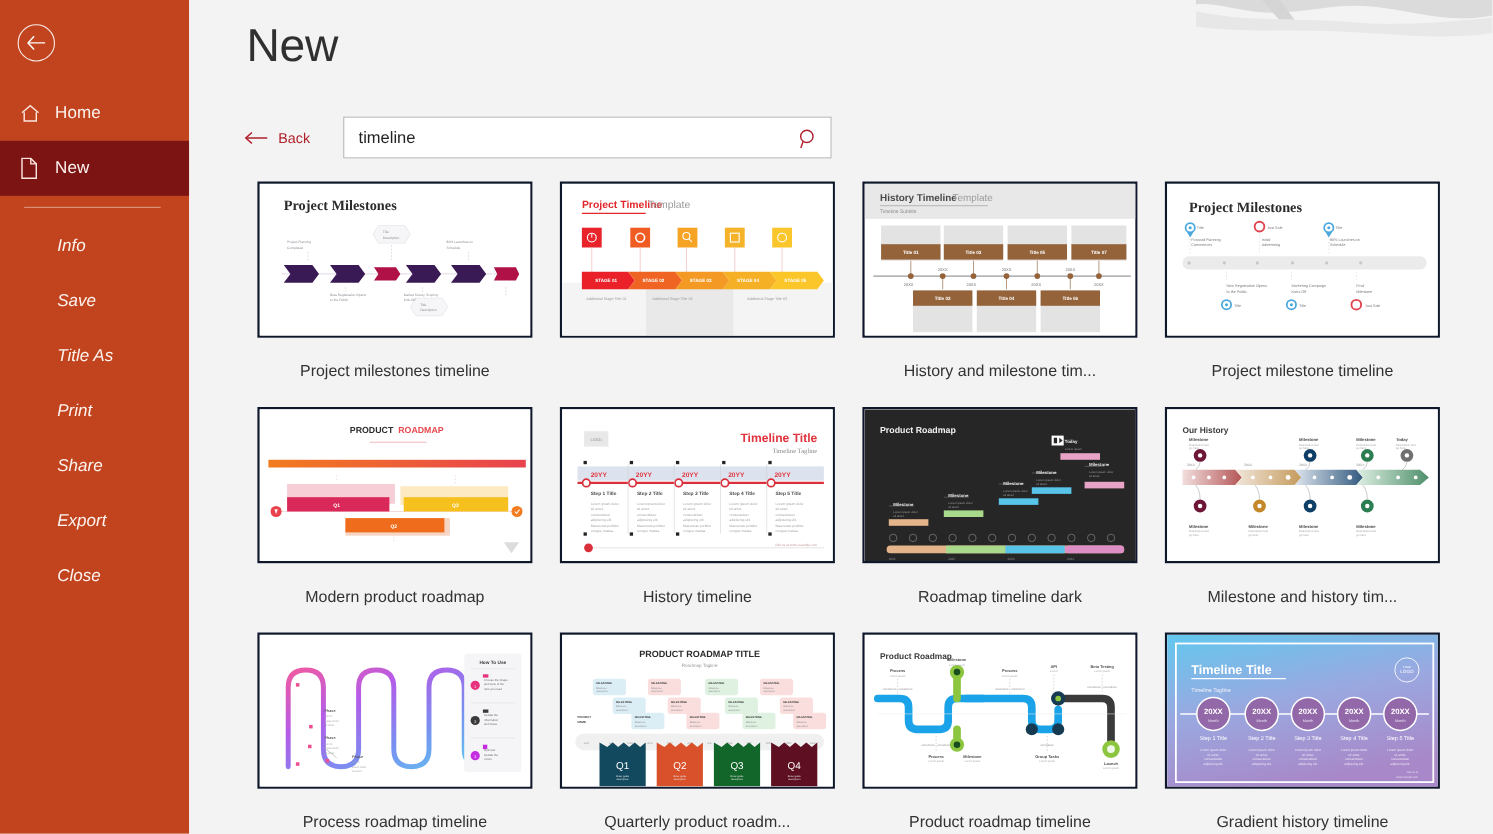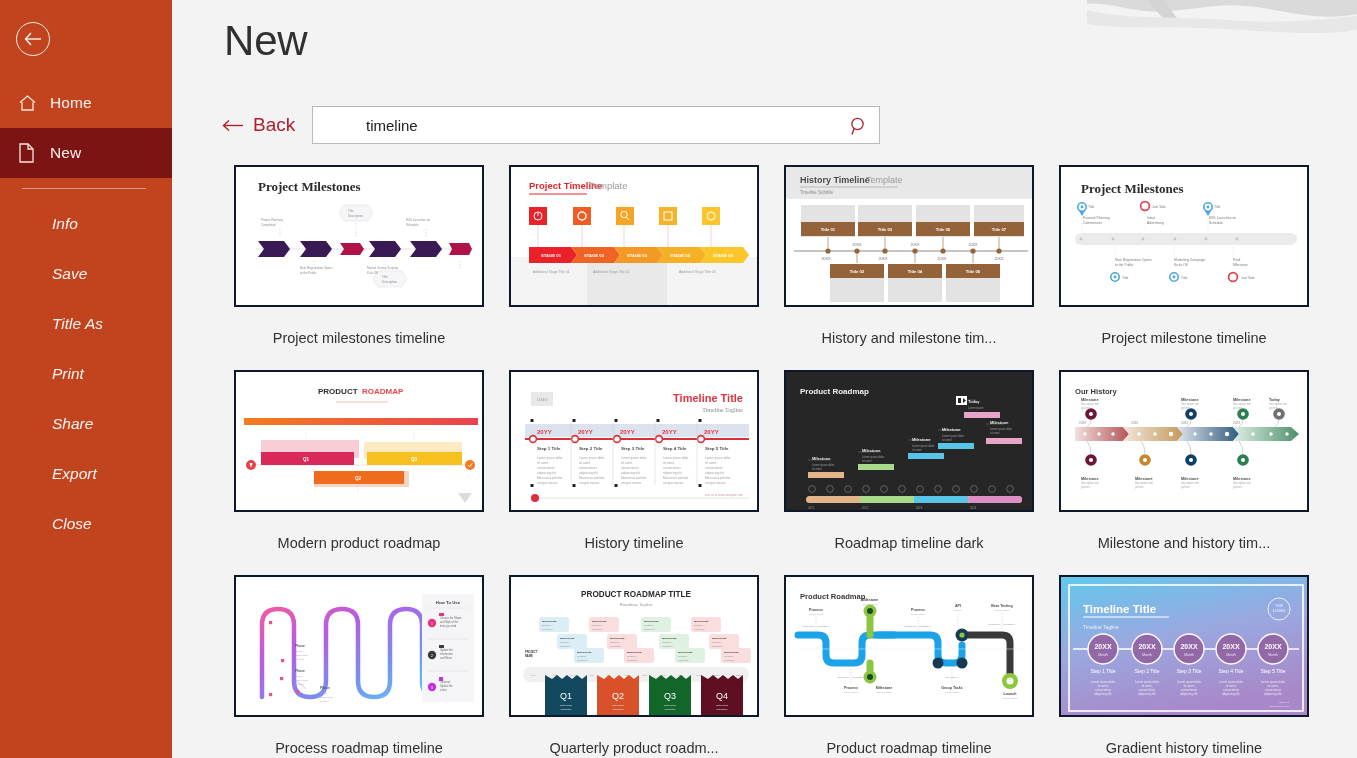--- a/index.html
+++ b/index.html
@@ -82,33 +82,32 @@
     line-height: 1;
   }
   #searchrow {
     position: absolute;
     left: 50px; top: 106px;
     display: flex; align-items: center;
   }
   #back-link {
     display: flex; align-items: center;
     color: #b0202c;
-    font-size: 19px;
+    font-size: 13px;
     cursor: pointer;
     width: 90px;
   }
   #back-link .arrow { margin-right: 9px; display: flex; }
   #searchbox {
     margin-left: 0px;
-    width: 568px; height: 38px;
+    width: 444px; height: 38px;
     background: #ffffff;
     border: 1px solid #b9b9b9;
     display: flex; align-items: center;
     position: relative;
-    padding-left: 40px;
   }
   #search-input {
     border: 0; outline: 0;
     height: 36px; width: 440px;
     margin-left: 13px;
     font-size: 15px;
     font-family: "Liberation Sans", sans-serif;
     color: #222;
     background: transparent;
   }

